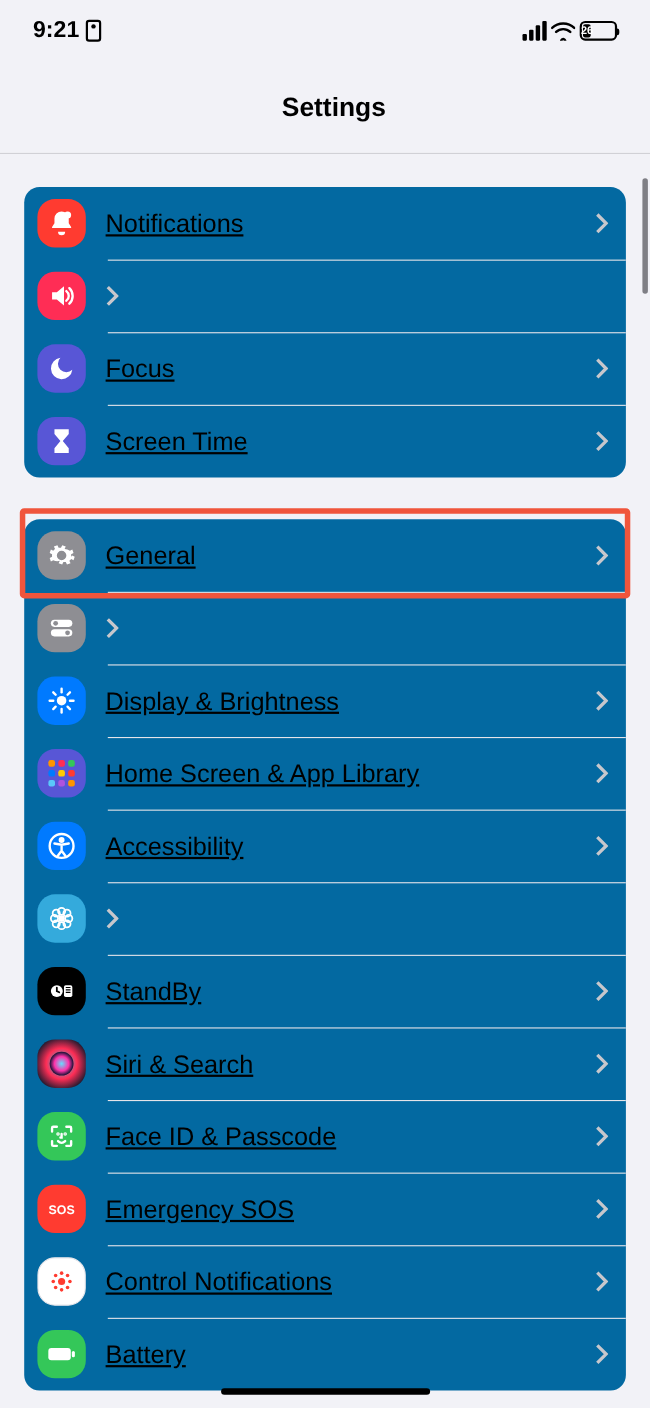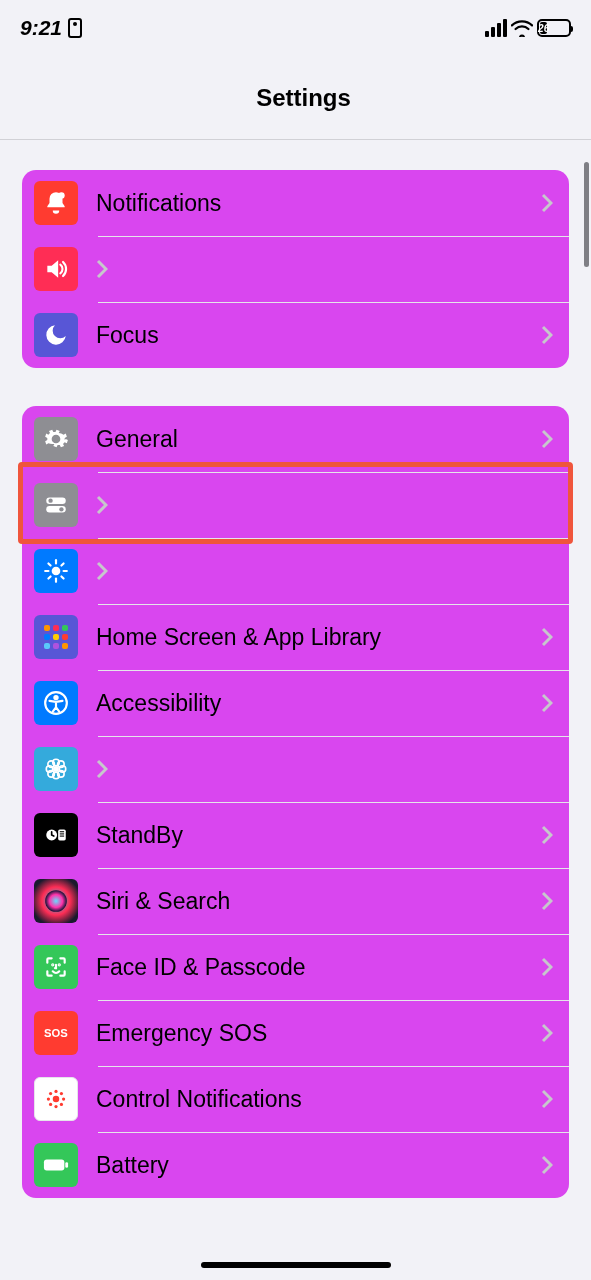--- a/index.html
+++ b/index.html
@@ -9,23 +9,22 @@
     background: #f2f2f7;
     font-family: -apple-system, "SF Pro Text", "Helvetica Neue", Helvetica, Arial, sans-serif;
     overflow: hidden;
     position: relative;
   }
   .status-bar {
     height: 56px;
     display: flex;
     align-items: center;
     justify-content: space-between;
-    padding: 0 20px;
+    padding: 0 30px;
     background: #f2f2f7;
-    font-style: italic;
   }
   .status-left {
     font-size: 21px;
     font-weight: 600;
     display: flex;
     align-items: center;
     gap: 6px;
   }
   .status-orient {
     width: 14px;
@@ -80,42 +79,43 @@
   }
   .nav-title{
     font-size:24px;
     font-weight:700;
     margin-left:16px;
   }
   .content {
     padding: 30px 22px 0 22px;
   }
   .group {
-    background:#d946ef;
+    background:#0369a1;
     border-radius:14px;
     overflow:hidden;
     margin-bottom:38px;
+    text-decoration:underline;
   }
   .row {
     display:flex;
     align-items:center;
     height:66px;
     padding:0 16px 0 12px;
     position:relative;
   }
   .row + .row::before{
     content:"";
     position:absolute;
     left:76px; right:0; top:0;
     height:1px;
     background:#e5e5ea;
   }
   .icon-box {
     width:44px;height:44px;
-    border-radius:6px;
+    border-radius:16px;
     display:flex;align-items:center;justify-content:center;
     flex-shrink:0;
     margin-right:18px;
   }
   .icon-box svg{ width:26px;height:26px; }
   .row-label {
     font-size:23px;
     flex:1;
     color:#000;
   }
@@ -228,20 +228,31 @@
         <div class="icon-box bg-indigo">
           <svg viewBox="0 0 24 24" fill="#fff">
             <path d="M21 13A9 9 0 1 1 11 3a7 7 0 0 0 10 10z"></path>
           </svg>
         </div>
         <div class="row-label">Focus</div>
         <div class="chevron"><svg viewBox="0 0 12 20">
             <polyline points="2,2 10,10 2,18"></polyline>
           </svg></div>
       </div>
+      <div class="row">
+        <div class="icon-box bg-indigo">
+          <svg viewBox="0 0 24 24" fill="#fff">
+            <path d="M6 2h12v4l-5 6 5 6v4H6v-4l5-6-5-6V2z"></path>
+          </svg>
+        </div>
+        <div class="row-label">Screen Time</div>
+        <div class="chevron"><svg viewBox="0 0 12 20">
+            <polyline points="2,2 10,10 2,18"></polyline>
+          </svg></div>
+      </div>
     </div>
     <div class="group">
       <div class="row">
         <div class="icon-box bg-gray">
           <svg viewBox="0 0 24 24" fill="#fff">
             <path d="M12 8a4 4 0 1 0 0 8 4 4 0 0 0 0-8zm9 4l2 1-1 3-2-1a9 9 0 0 1-1.5 1.5l1 2-3 1-1-2a9 9 0 0 1-2 0l-1 2-3-1 1-2A9 9 0 0 1 5 16l-2 1-1-3 2-1a9 9 0 0 1 0-2l-2-1 1-3 2 1A9 9 0 0 1 6.5 6.5l-1-2 3-1 1 2a9 9 0 0 1 2 0l1-2 3 1-1 2A9 9 0 0 1 19 8l2-1 1 3-2 1a9 9 0 0 1 0 2z"></path>
           </svg>
         </div>
         <div class="row-label">General</div>
         <div class="chevron"><svg viewBox="0 0 12 20">
@@ -270,20 +281,21 @@
               <line x1="12" y1="19" x2="12" y2="22"></line>
               <line x1="2" y1="12" x2="5" y2="12"></line>
               <line x1="19" y1="12" x2="22" y2="12"></line>
               <line x1="5" y1="5" x2="7" y2="7"></line>
               <line x1="17" y1="17" x2="19" y2="19"></line>
               <line x1="5" y1="19" x2="7" y2="17"></line>
               <line x1="17" y1="7" x2="19" y2="5"></line>
             </g>
           </svg>
         </div>
+        <div class="row-label">Display &amp; Brightness</div>
         <div class="chevron"><svg viewBox="0 0 12 20">
             <polyline points="2,2 10,10 2,18"></polyline>
           </svg></div>
       </div>
       <div class="row">
         <div class="icon-box bg-home">
           <div class="dots-grid">
             <span style="background:#ff9500"></span>
             <span style="background:#ff2d55"></span>
             <span style="background:#34c759"></span>

